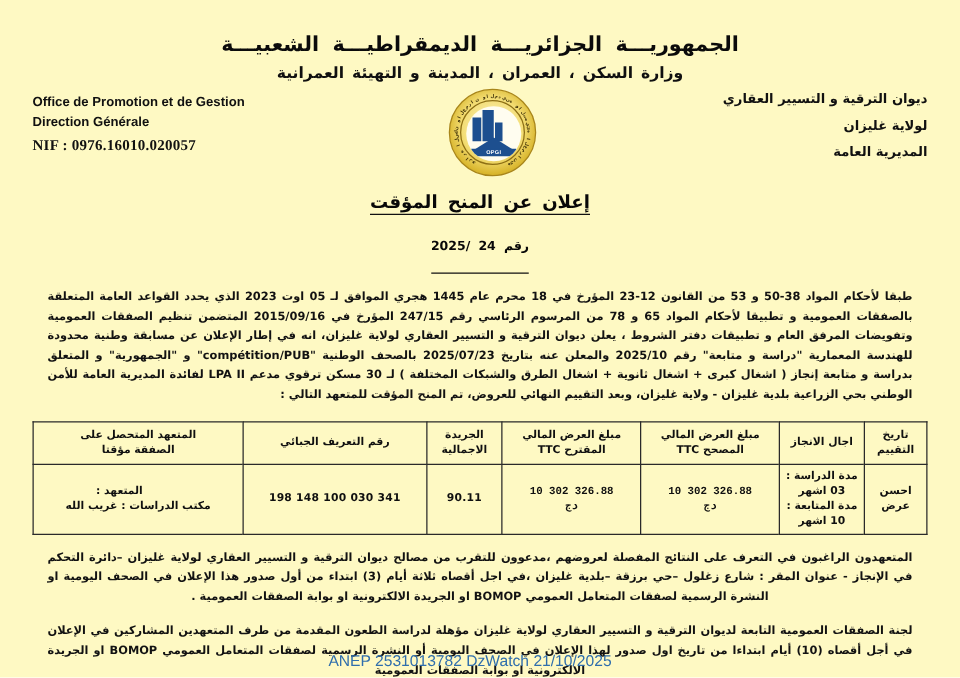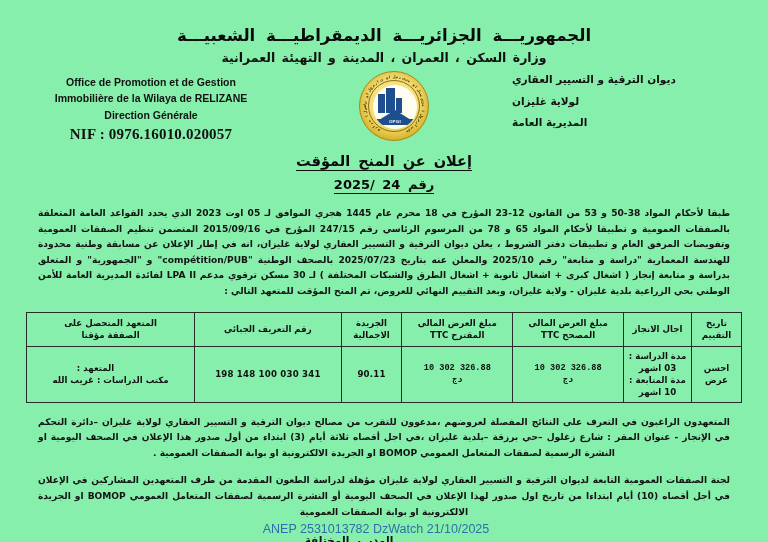--- a/index.html
+++ b/index.html
@@ -6,21 +6,21 @@
   html, body {
     margin: 0; padding: 0;
     width: 768px; height: 542px;
     background: #ffffff;
     font-family: "Liberation Sans", "DejaVu Sans", sans-serif;
     overflow: hidden;
   }
   #page {
     position: relative;
     width: 768px; height: 542px;
-    background: #86efac;
+    background: #fef9c3;
     padding: 0;
   }
   
   .nat-head {
     text-align: center;
     padding-top: 26px;
     direction: rtl;
   }
   .nat-line1 {
     font-size: 16.5px;
@@ -43,37 +43,37 @@
     position: relative;
     display: flex;
     align-items: flex-start;
     justify-content: space-between;
     margin-top: 6px;
     height: 78px;
     padding: 0 26px;
   }
   .org-fr {
     width: 250px;
-    text-align: center;
+    text-align: left;
     font-size: 10.5px;
     font-weight: bold;
     line-height: 1.55;
     color: #111;
     padding-top: 3px;
     direction: ltr;
   }
   .org-fr .nif {
     font-family: "Liberation Serif", serif;
-    font-size: 15px;
+    font-size: 12px;
     font-weight: bold;
     letter-spacing: .2px;
   }
   .org-ar {
     width: 230px;
-    text-align: left;
+    text-align: right;
     direction: rtl;
     font-size: 10.5px;
     font-weight: bold;
     line-height: 1.2;
     color: #111;
     padding-top: 2px;
     font-family: "DejaVu Sans", sans-serif;
   }
   .org-ar div { margin-bottom: 9px; }
   
@@ -159,26 +159,26 @@
     display: inline-block;
     font-size: 14.5px;
     font-weight: bold;
     color: #080808;
     border-bottom: 1.5px solid #111;
     padding-bottom: 1px;
     word-spacing: 3px;
   }
   .doc-title .t2 {
     display: inline-block;
-    font-size: 13px;
+    font-size: 10px;
     font-weight: bold;
     color: #080808;
     border-bottom: 1.5px solid #111;
-    margin-top: 6px;
-    padding-bottom: 1px;
+    margin-top: 20px;
+    padding-bottom: 15px;
     word-spacing: 3px;
   }
   
   .body-wrap {
     direction: rtl;
     padding: 0 26px;
     margin-top: 11px;
   }
   p.para {
     margin: 12px;
@@ -265,21 +265,20 @@
 
   <div class="nat-head">
     <div class="nat-line1">الجمهوريـــة الجزائريـــة الديمقراطيـــة الشعبيـــة</div>
     <div class="nat-line2">وزارة السكن ، العمران ، المدينة و التهيئة العمرانية</div>
   </div>
 
   <div class="org-row">
 
     <div class="org-fr">
       <div>Office de Promotion et de Gestion</div>
-      <div>Immobilière de la Wilaya de RELIZANE</div>
       <div>Direction Générale</div>
       <div class="nif">NIF : 0976.16010.020057</div>
     </div>
 
     <div class="emblem-wrap">
       <div class="emblem">
         <div class="ring-txt">
             <span style="transform: rotate(-240deg) translate(31px) rotate(90deg);">و</span>
             <span style="transform: rotate(-233.617deg) translate(31px) rotate(90deg);">ز</span>
             <span style="transform: rotate(-227.234deg) translate(31px) rotate(90deg);">ا</span>

